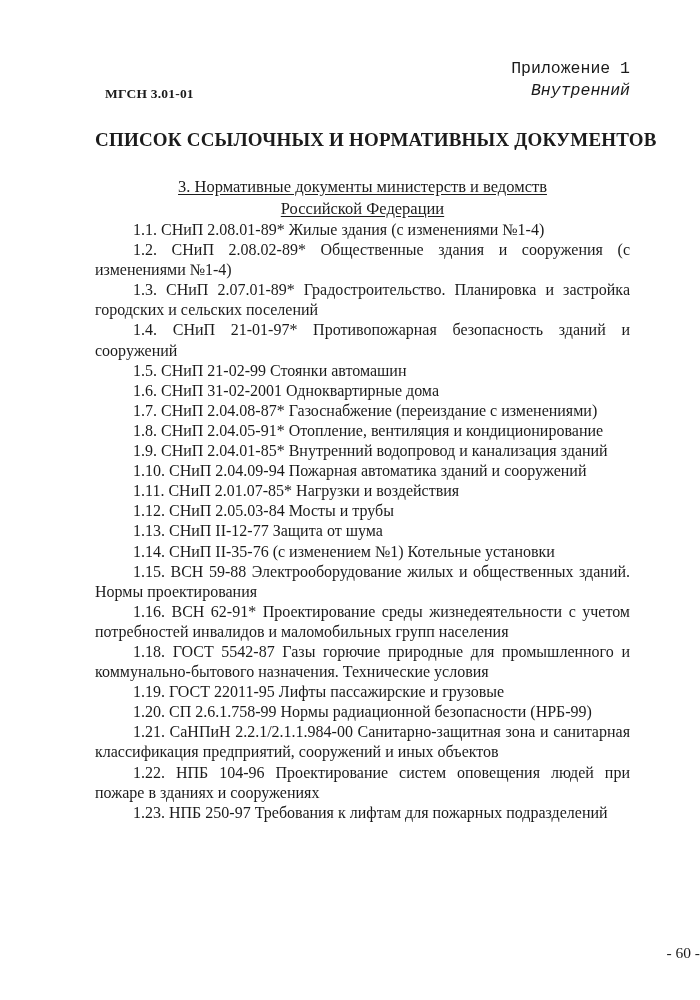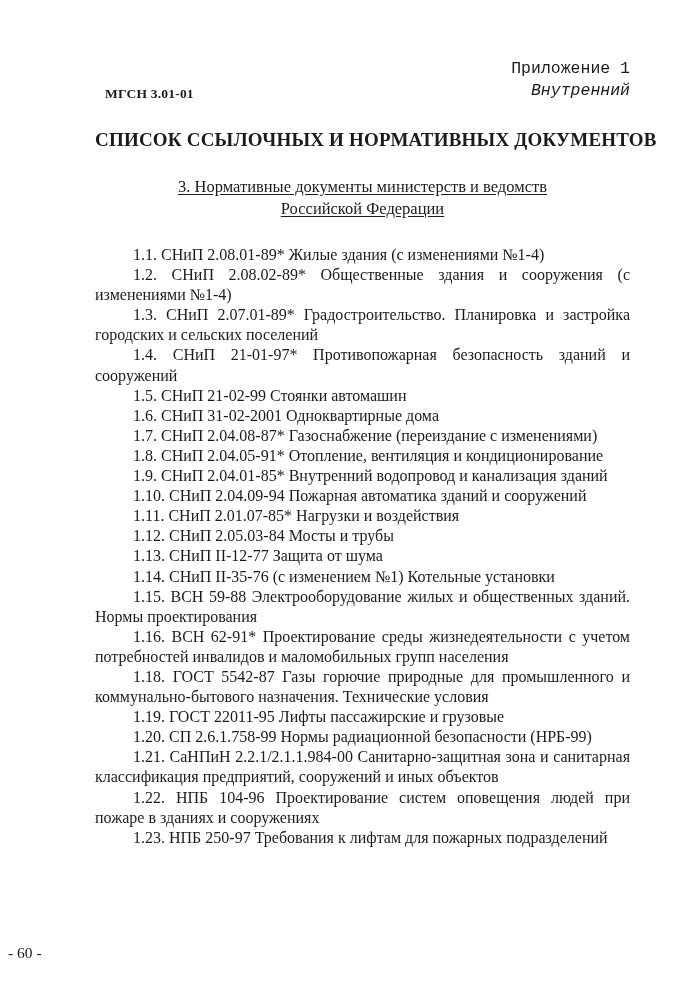--- a/index.html
+++ b/index.html
@@ -56,36 +56,35 @@
     font-size: 16.5px;
     line-height: 22px;
     margin-top: 25px;
     font-weight: normal;
   }
   .u {
     text-decoration: underline;
     text-underline-offset: 2px;
   }
   .entries {
-    margin-top: 25px;
     font-size: 16px;
     line-height: 20.1px;
     text-align: justify;
   }
   .entry {
     margin: 0;
     padding: 0;
     text-indent: 38px;
   }
   .footer {
     position: absolute;
     bottom: 38px;
     left: 8px;
     right: 0;
-    text-align: left;
+    text-align: right;
     font-size: 15.5px;
     color: #1b1b1b;
   }
 </style>
 </head>
 <body>
 
 <div class="page">
 
   <div class="header">

